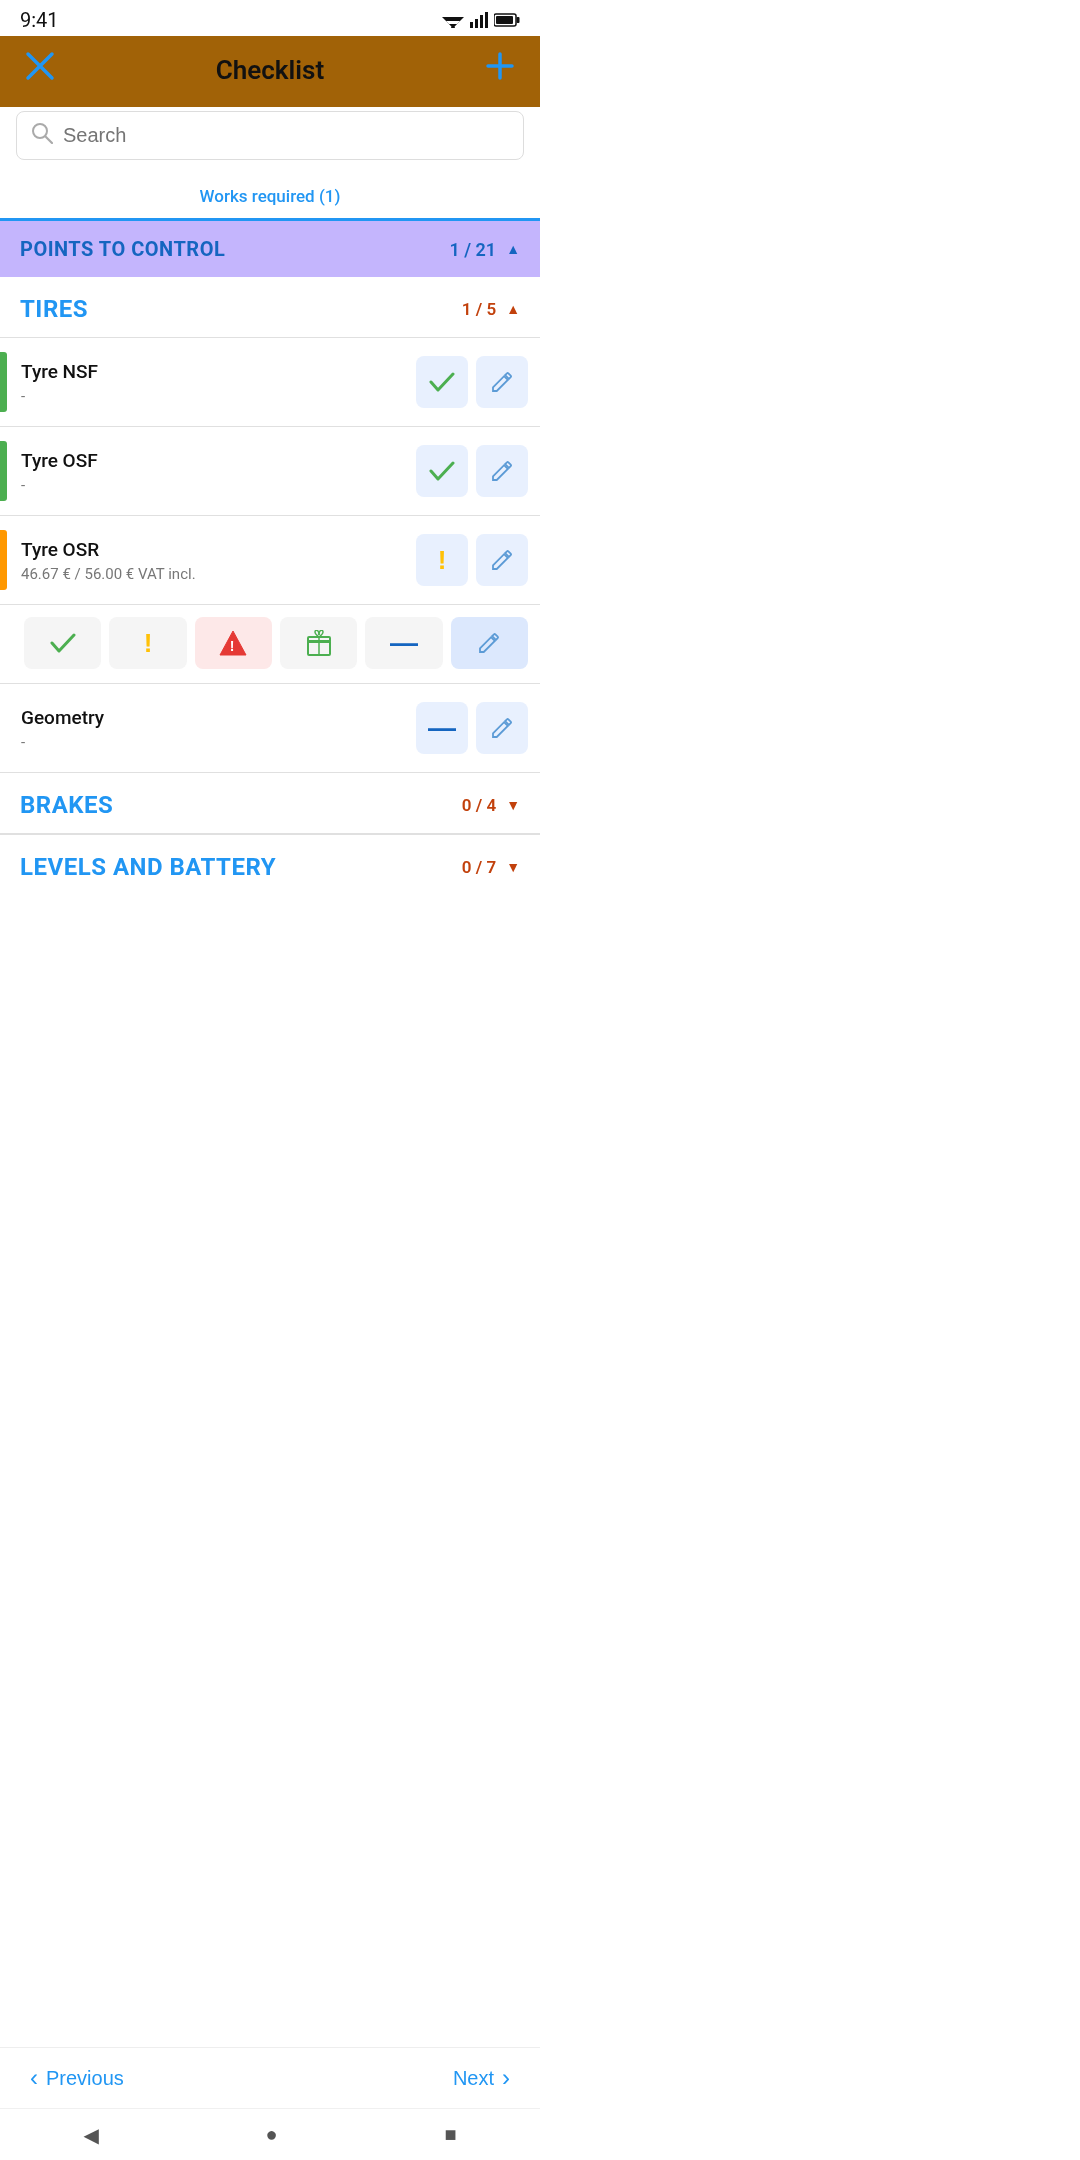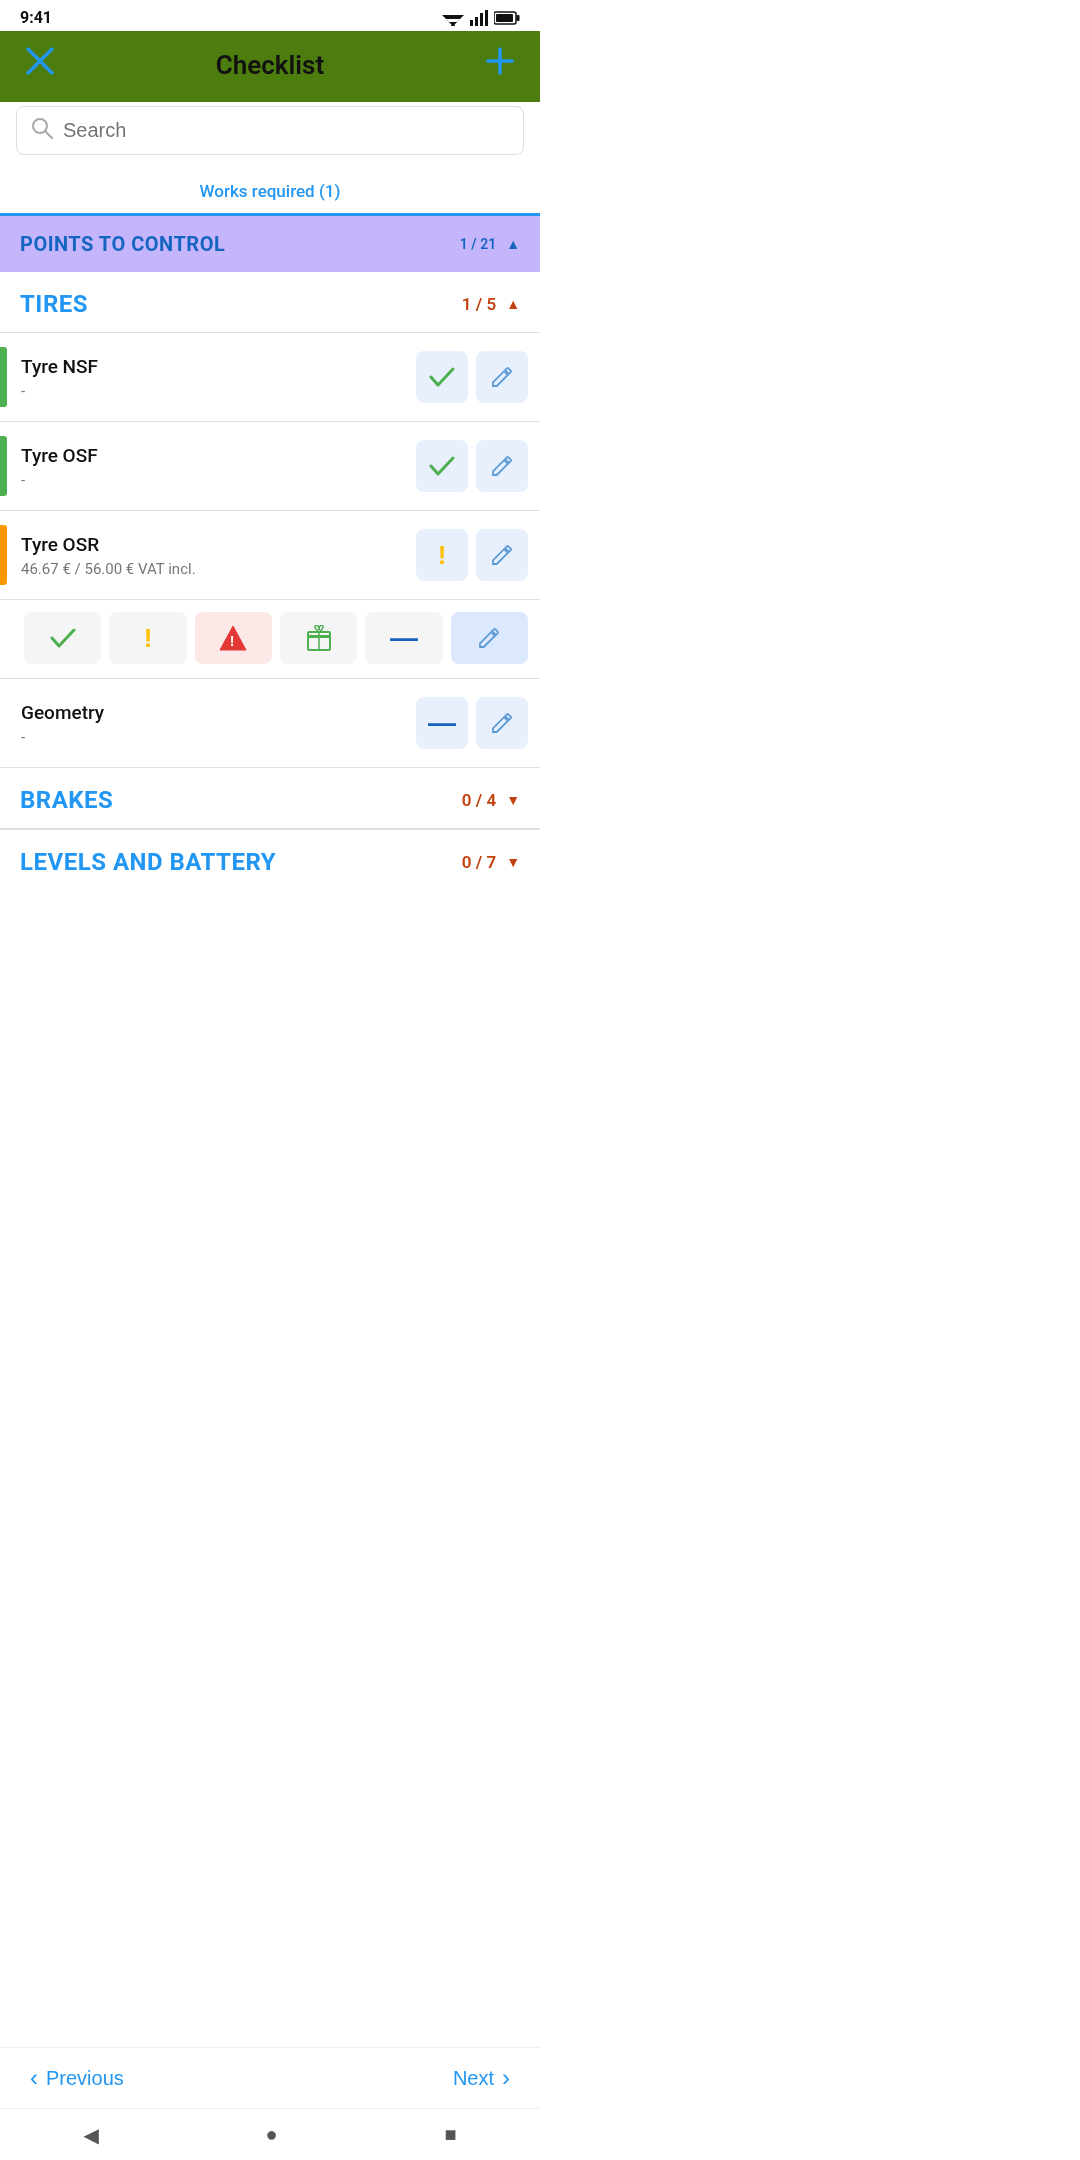--- a/index.html
+++ b/index.html
@@ -14,37 +14,37 @@
 
     
     .status-bar {
       display: flex;
       justify-content: space-between;
       align-items: center;
       padding: 8px 20px 4px;
       background: #fff;
     }
     .status-time {
-      font-size: 16px;
-      font-weight: 700;
+      font-size: 20px;
+      font-weight: 400;
       color: #111;
     }
     .status-icons {
       display: flex;
       gap: 6px;
       align-items: center;
     }
 
     
     .header {
       display: flex;
       justify-content: space-between;
       align-items: center;
       padding: 10px 20px 14px;
-      background: #4d7c0f;
+      background: #a16207;
     }
     .header-title {
       font-size: 26px;
       font-weight: 600;
       color: #111;
     }
     .header-btn {
       background: none;
       border: none;
       cursor: pointer;
@@ -107,21 +107,21 @@
       justify-content: space-between;
       align-items: center;
     }
     .section-header-title {
       font-size: 20px;
       font-weight: 700;
       color: #1565C0;
       letter-spacing: 0.5px;
     }
     .section-header-count {
-      font-size: 14px;
+      font-size: 18px;
       font-weight: 600;
       color: #1565C0;
       display: flex;
       align-items: center;
       gap: 6px;
     }
 
     
     .category-row {
       display: flex;

